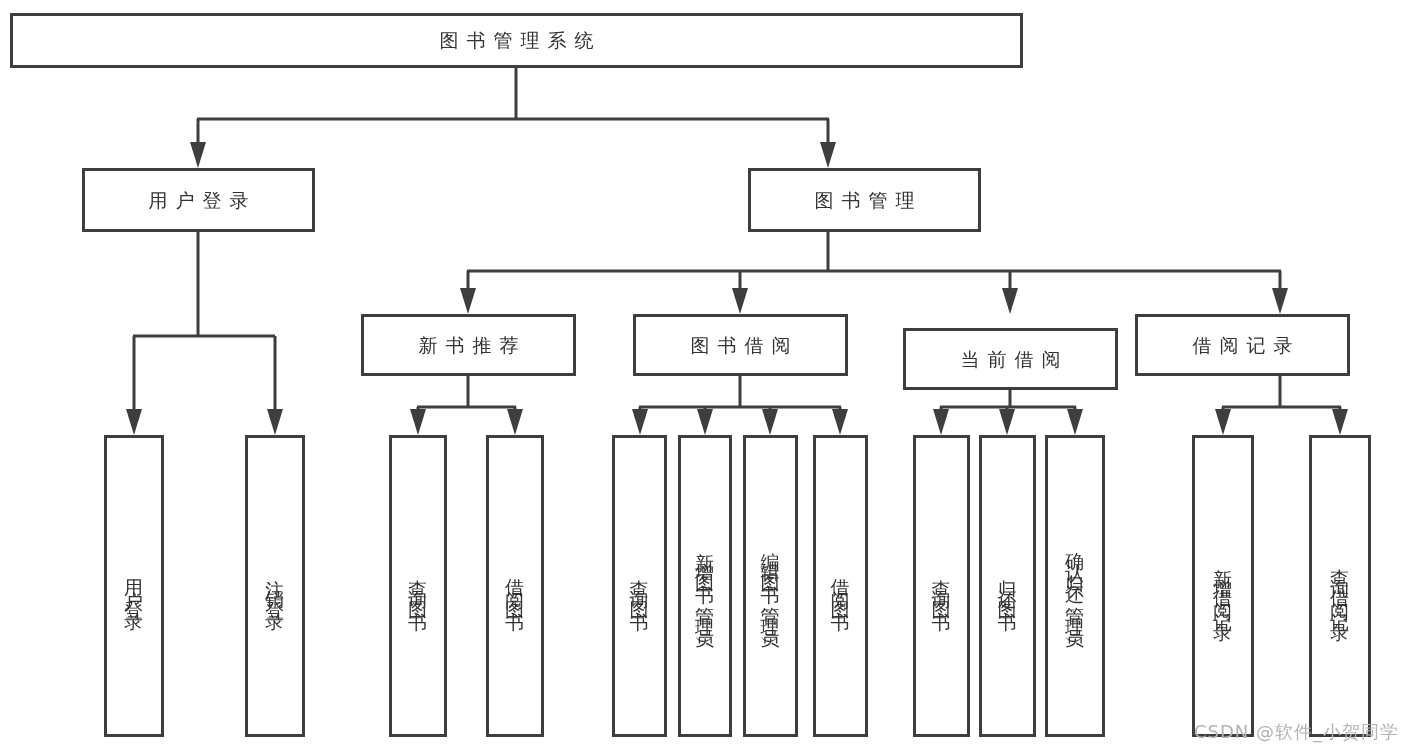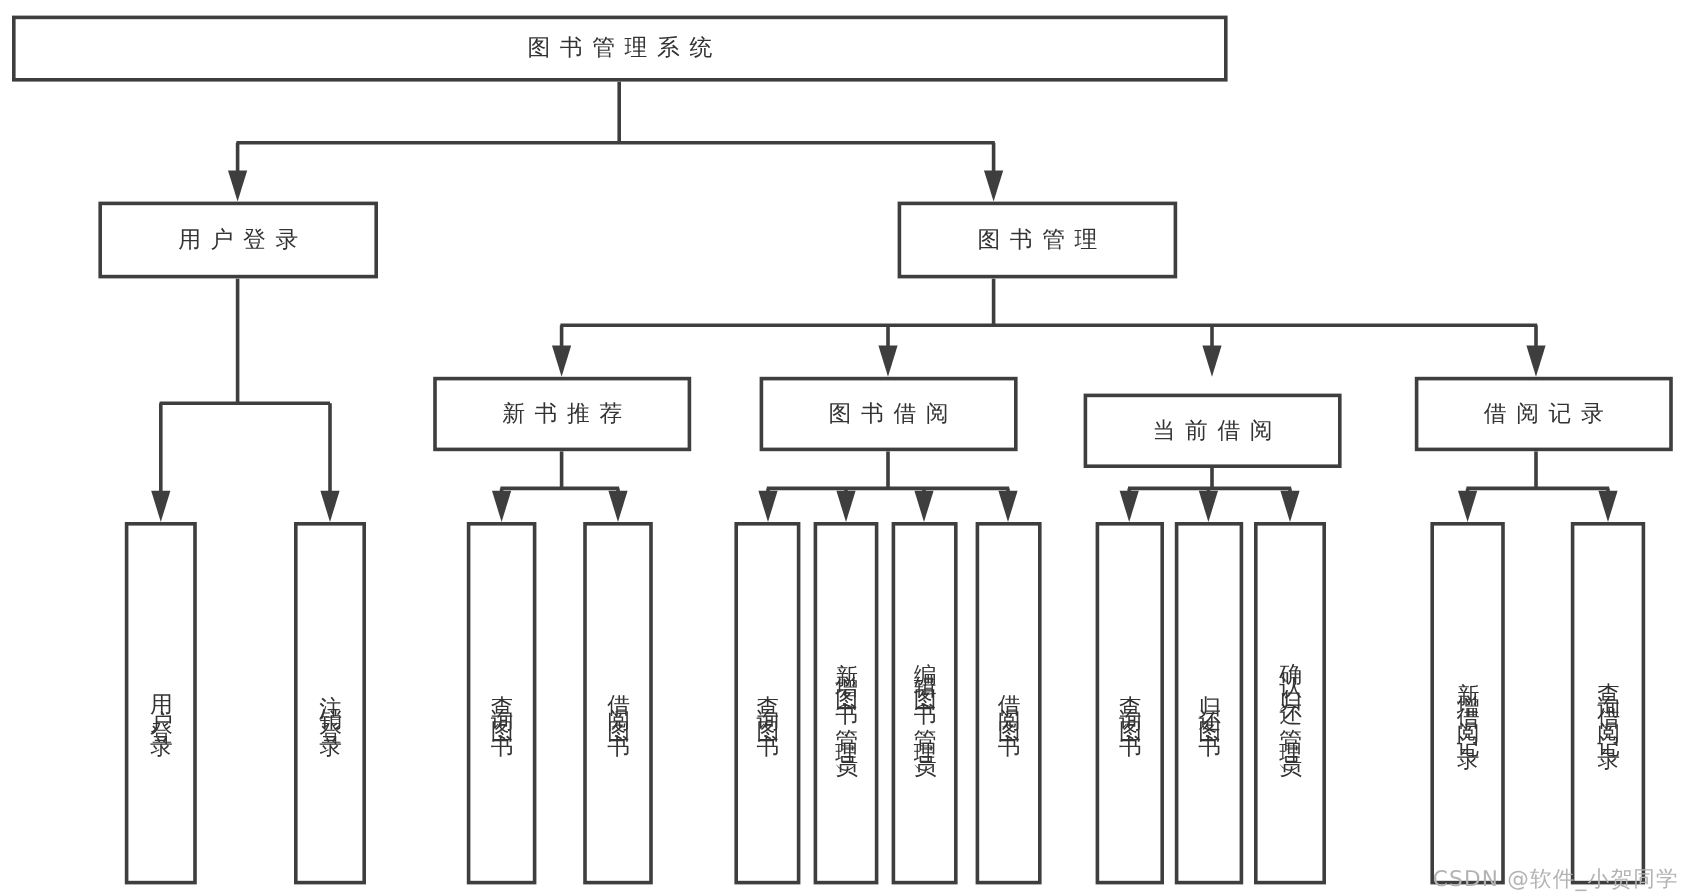--- a/index.html
+++ b/index.html
@@ -96,21 +96,21 @@
 
   <div class="node" style="left:633px; top:314px; width:215px; height:62px;">
     <span class="hlabel">图书借阅</span>
   </div>
   <div class="node" style="left:361px; top:314px; width:215px; height:62px;">
     <span class="hlabel">新书推荐</span>
   </div>
   <div class="node" style="left:903px; top:328px; width:215px; height:62px;">
     <span class="hlabel">当前借阅</span>
   </div>
-  <div class="node" style="left:1135px; top:314px; width:215px; height:62px;margin-left:44px;">
+  <div class="node" style="left:1135px; top:314px; width:215px; height:62px;">
     <span class="hlabel">借阅记录</span>
   </div>
 
   <div class="node" style="left:104px; top:435px; width:60px; height:302px;">
     <span class="vlabel">用户登录</span>
   </div>
   <div class="node" style="left:245px; top:435px; width:60px; height:302px;">
     <span class="vlabel">注销登录</span>
   </div>
 

